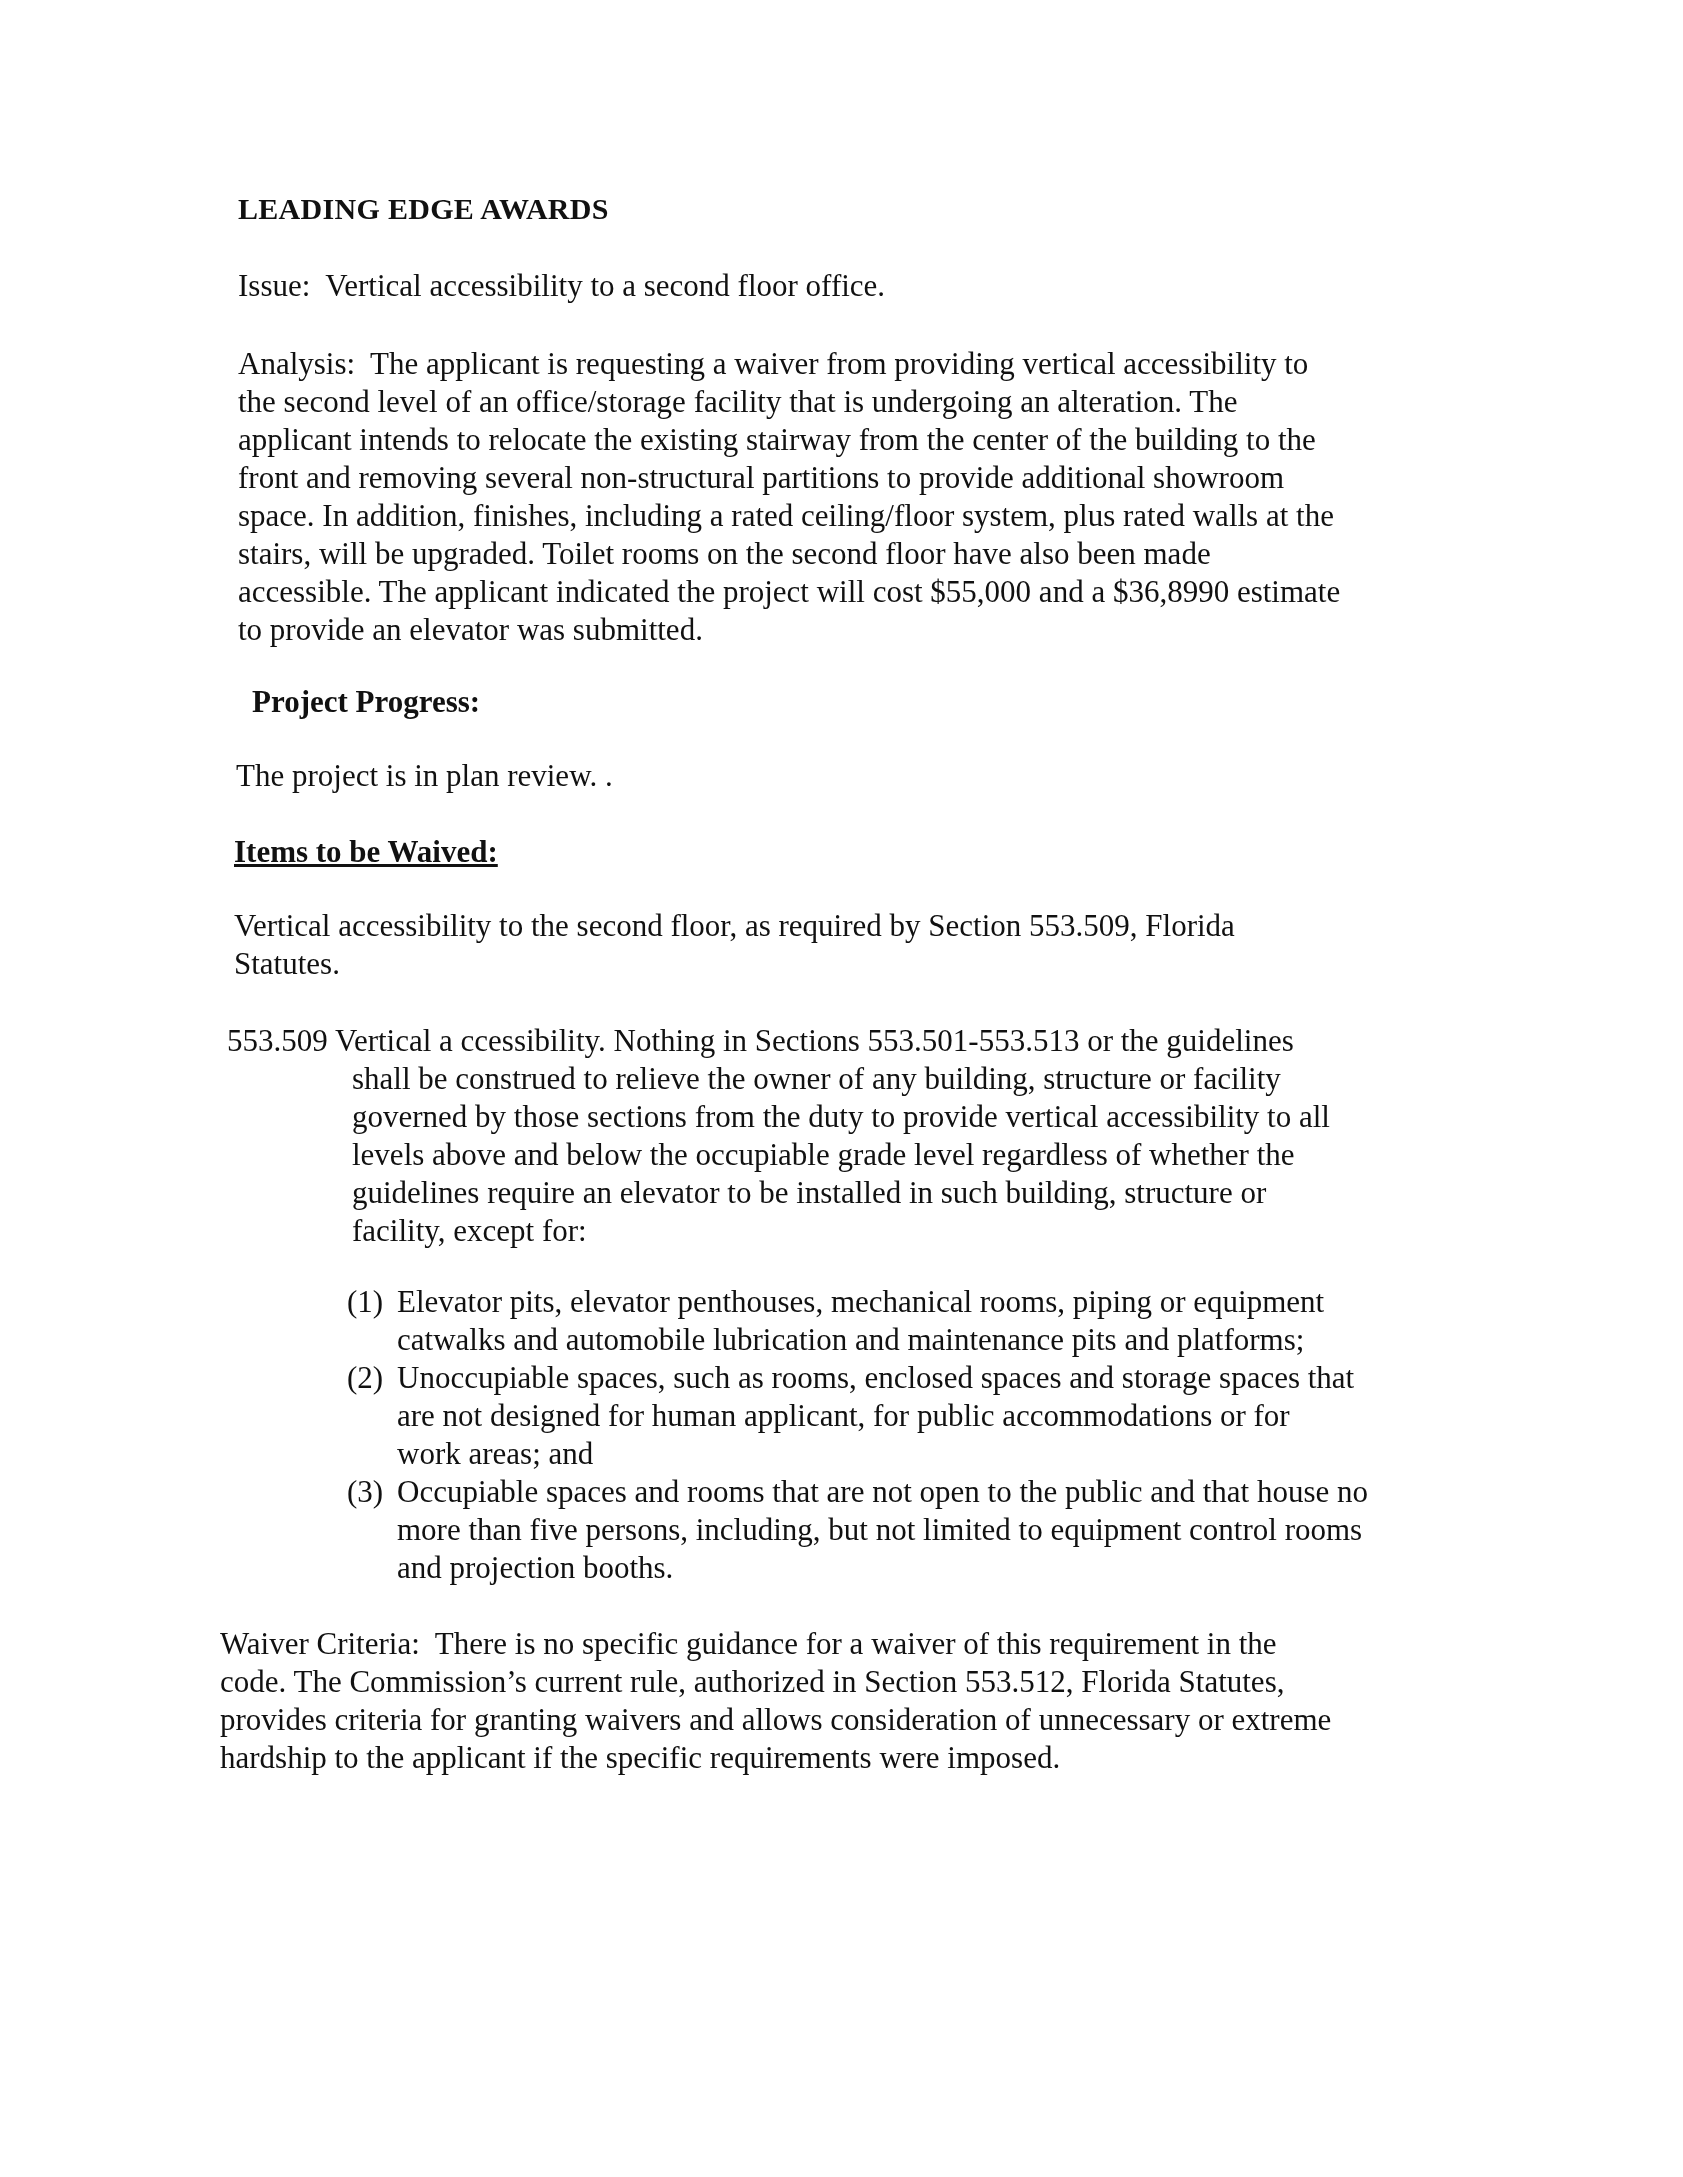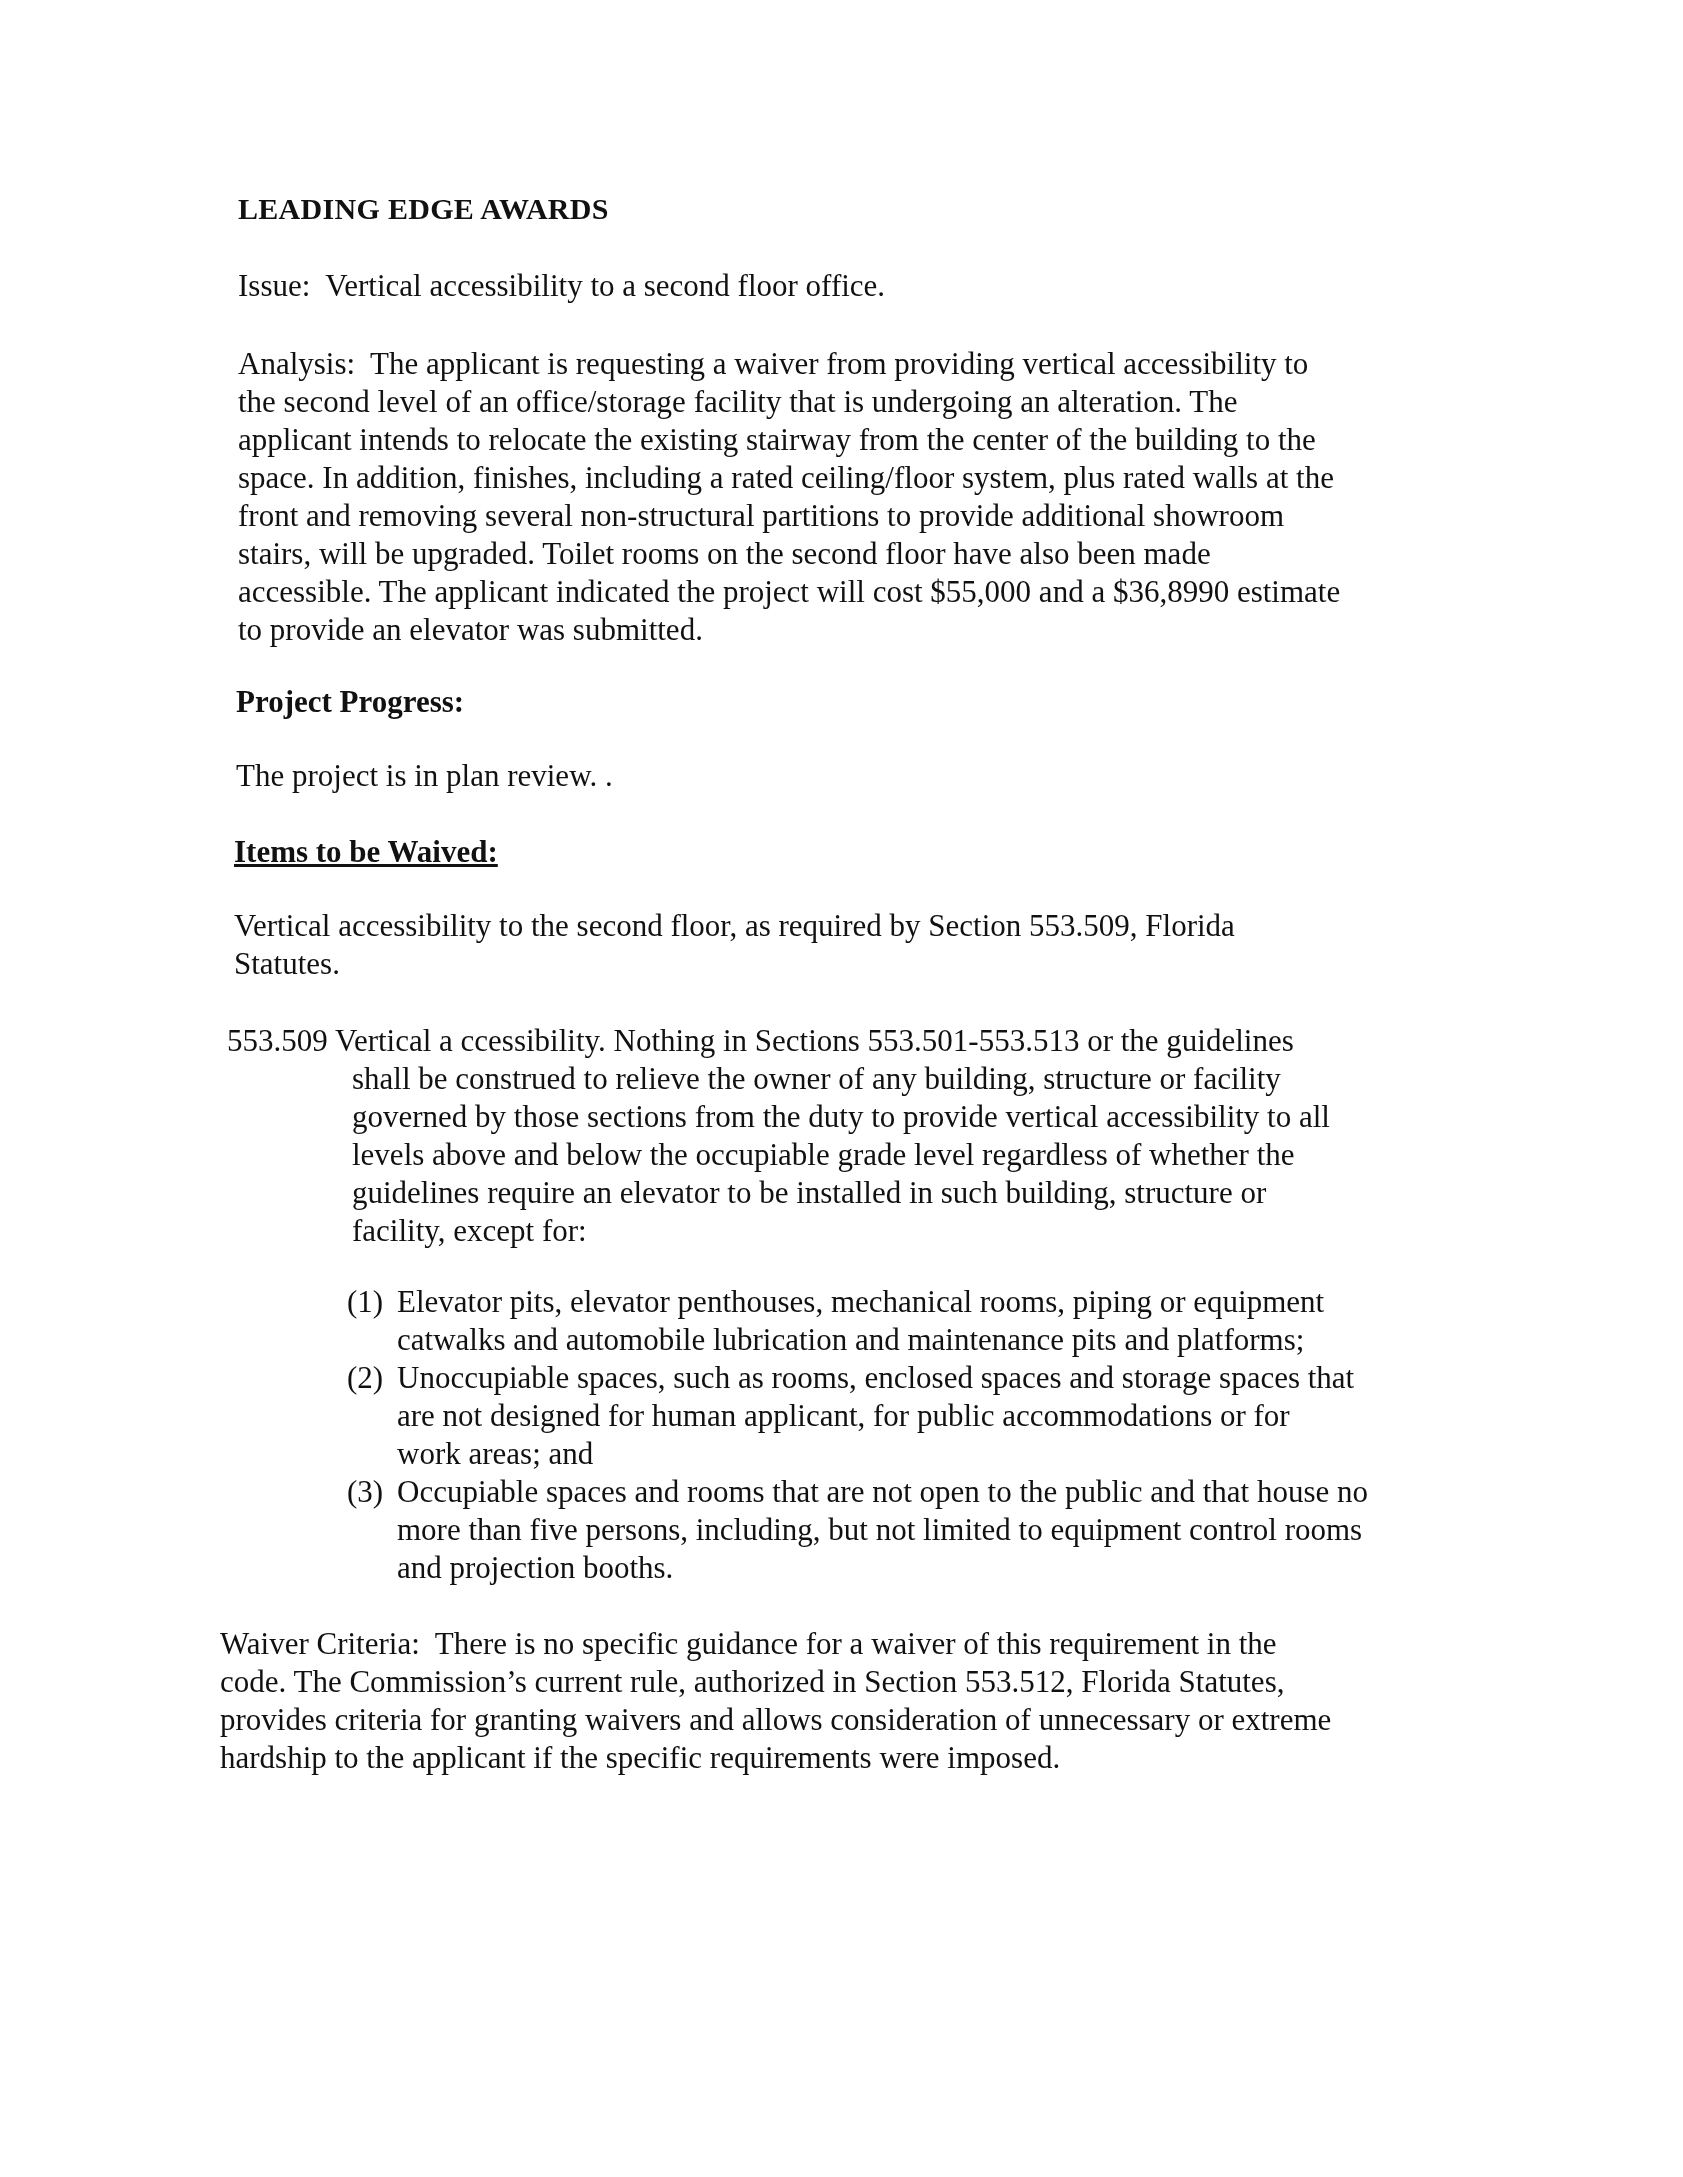--- a/index.html
+++ b/index.html
@@ -6,21 +6,21 @@
   body { width: 1683px; height: 2177px; position: relative; overflow: hidden;
          font-family: "Liberation Serif", "DejaVu Serif", serif; color: #111111; }
   .page { position: absolute; left: 0; top: 0; width: 1683px; height: 2177px; border-radius: 26px; }
   .blk { position: absolute; font-size: 31px; line-height: 38px; white-space: nowrap; }
   .blk b { font-weight: normal; }
   .h { font-weight: bold; font-size: 31px; }
   .line { display: block; }
   .title { left: 238px; top: 190px; font-weight: bold; font-size: 30px; letter-spacing: 0.3px; }
   .issue { left: 238px; top: 267px; }
   .analysis { left: 238px; top: 345px; }
-  .pp-head { left: 236px; top: 683px; }
+  .pp-head { left: 252px; top: 683px; }
   .pp-text { left: 236px; top: 757px; }
   .iw-head { left: 234px; top: 833px; text-decoration: underline; }
   .iw-text { left: 234px; top: 907px; }
   .statute { left: 227px; top: 1022px; }
   .statute .indent { padding-left: 125px; }
   .list { left: 325px; top: 1283px; margin-left: 22px; }
   .list .num { display: inline-block; width: 50px; }
   .list .cont { padding-left: 50px; }
   .waiver { left: 220px; top: 1625px; }
 </style>
@@ -32,22 +32,22 @@
   <div class="blk title">LEADING EDGE AWARDS</div>
 
   <div class="blk issue">
     <span class="line"><b>Issue</b>:&nbsp; <span>Vertical accessibility to a second floor office.</span></span>
   </div>
 
   <div class="blk analysis">
     <span class="line"><b>Analysis</b>:&nbsp; <span>The applicant is requesting a waiver from providing vertical accessibility to</span></span>
     <span class="line">the second level of an office/storage facility that is undergoing an alteration.  The</span>
     <span class="line">applicant intends to relocate the existing stairway from the center of the building to the</span>
+    <span class="line">front and removing several non-structural partitions to provide additional showroom</span>
     <span class="line">space.  In addition, finishes, including a rated ceiling/floor system, plus rated walls at the</span>
-    <span class="line">front and removing several non-structural partitions to provide additional showroom</span>
     <span class="line">stairs, will be upgraded.  Toilet rooms on the second floor have also been made</span>
     <span class="line">accessible.  The applicant indicated the project will cost $55,000 and a $36,8990 estimate</span>
     <span class="line">to provide an elevator was submitted.</span>
   </div>
 
   <div class="blk h pp-head">Project Progress:</div>
   <div class="blk pp-text">The project is in plan review. .</div>
 
   <div class="blk h iw-head">Items to be Waived:</div>
   <div class="blk iw-text">

